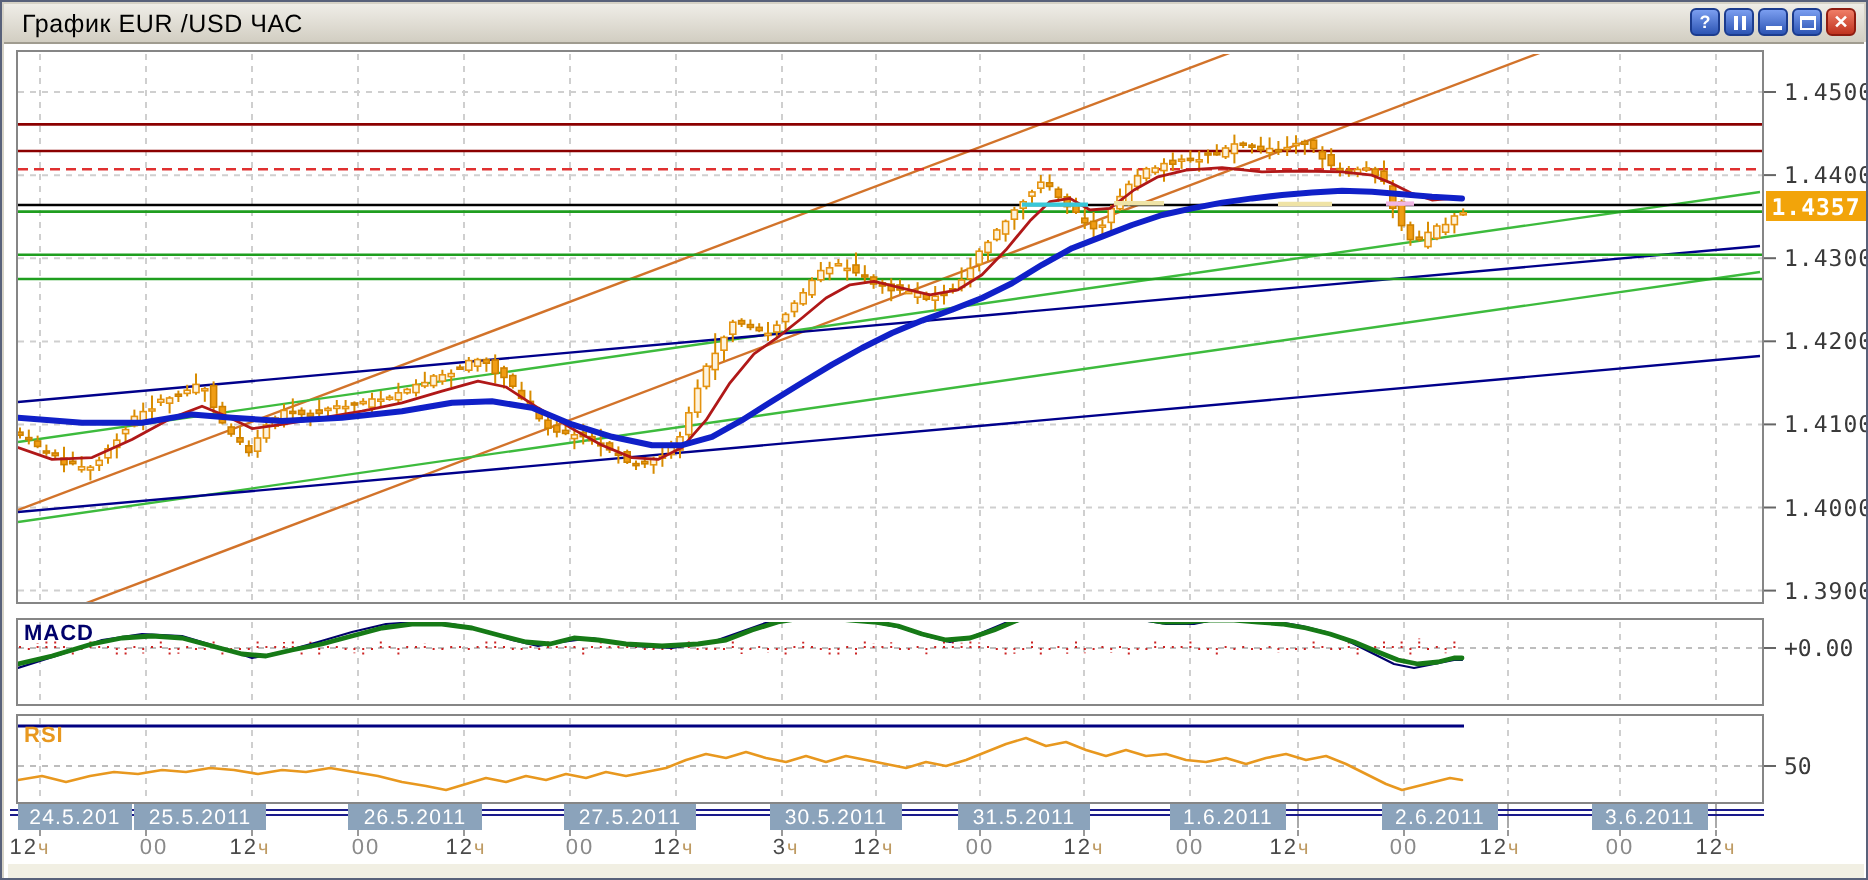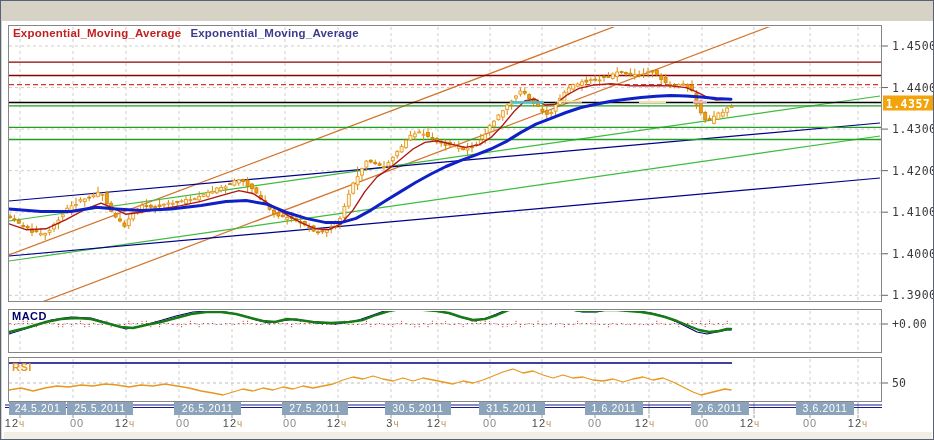--- a/index.html
+++ b/index.html
@@ -721,14 +721,33 @@
         <text x="489" y="426" font-size="11" fill="#4a4a4a" class="sans" text-anchor="middle" letter-spacing="1px"><tspan fill="#8a8a8a">00</tspan></text>
         <text x="541" y="426" font-size="11" fill="#4a4a4a" class="sans" text-anchor="middle" letter-spacing="1px"><tspan fill="#4a4a4a">12</tspan><tspan fill="#be9a62" font-size="10">ч</tspan></text>
         <text x="594" y="426" font-size="11" fill="#4a4a4a" class="sans" text-anchor="middle" letter-spacing="1px"><tspan fill="#8a8a8a">00</tspan></text>
         <text x="644" y="426" font-size="11" fill="#4a4a4a" class="sans" text-anchor="middle" letter-spacing="1px"><tspan fill="#4a4a4a">12</tspan><tspan fill="#be9a62" font-size="10">ч</tspan></text>
         <text x="701" y="426" font-size="11" fill="#4a4a4a" class="sans" text-anchor="middle" letter-spacing="1px"><tspan fill="#8a8a8a">00</tspan></text>
         <text x="749" y="426" font-size="11" fill="#4a4a4a" class="sans" text-anchor="middle" letter-spacing="1px"><tspan fill="#4a4a4a">12</tspan><tspan fill="#be9a62" font-size="10">ч</tspan></text>
         <text x="809" y="426" font-size="11" fill="#4a4a4a" class="sans" text-anchor="middle" letter-spacing="1px"><tspan fill="#8a8a8a">00</tspan></text>
         <text x="857" y="426" font-size="11" fill="#4a4a4a" class="sans" text-anchor="middle" letter-spacing="1px"><tspan fill="#4a4a4a">12</tspan><tspan fill="#be9a62" font-size="10">ч</tspan></text>
       </g>
     </svg>
-  <div id="legend"><span style="color: rgb(194, 32, 32);">Exponential_Moving_Average</span><span style="color: rgb(60, 60, 140);">Exponential_Moving_Average</span></div>
+  <div class="titlebar">
+    <span class="title">График EUR /USD  ЧАС</span>
+    <div class="buttons" id="win-buttons">
+        <div class="winbtn">
+          <span>?</span>
+        </div>
+        <div class="winbtn">
+          <div class="ic-pause"></div>
+        </div>
+        <div class="winbtn">
+          <div class="ic-minimize"></div>
+        </div>
+        <div class="winbtn">
+          <div class="ic-maximize"></div>
+        </div>
+        <div class="winbtn close">
+          <span>✕</span>
+        </div>
+      </div>
+  </div>
 </div>
 
 </body></html>

